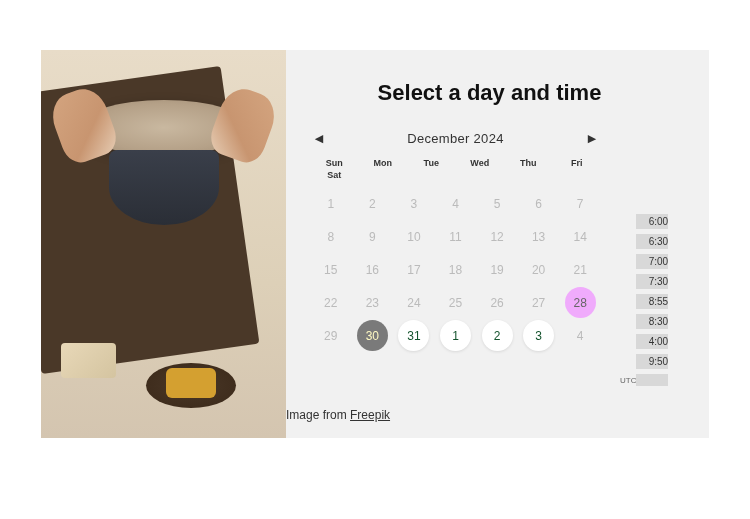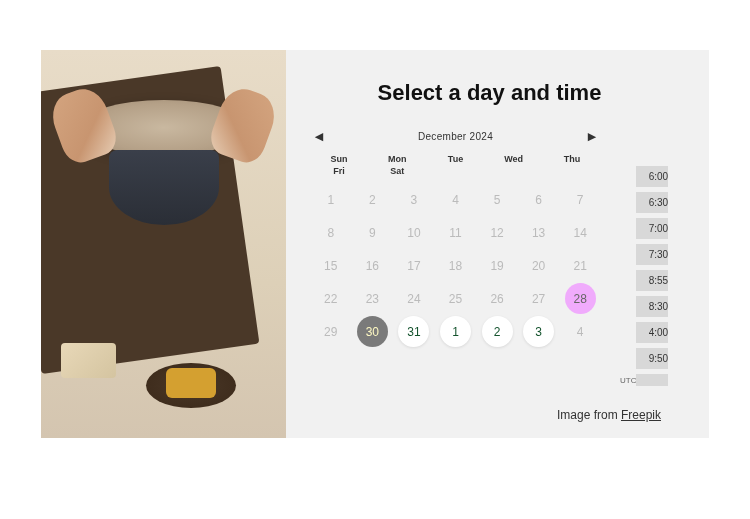--- a/index.html
+++ b/index.html
@@ -17,34 +17,34 @@
 .bowl{position:absolute;bottom:30px;right:50px;width:90px;height:45px;background:radial-gradient(ellipse at center,#4a3828 0%,#3a2818 100%);border-radius:50%}
 .sp2{position:absolute;bottom:40px;right:70px;width:50px;height:30px;background:#d4a030;border-radius:6px}
 .right{flex:1;padding:30px 41px 20px 25px;display:flex;flex-direction:column;position:relative}
 .title{font-size:22px;font-weight:700;color:#111;text-align:center;margin-bottom:25px}
 .main-row{display:flex;gap:20px;flex:1}
 .cal-section{flex:1}
 .cal-nav{display:flex;align-items:center;justify-content:center;gap:10px;margin-bottom:12px;position:relative}
 .nav-btn{background:none;border:none;font-size:11px;color:#333;cursor:pointer;position:absolute;width:16px;height:16px;display:flex;align-items:center;justify-content:center}
 .nav-prev{left:0}
 .nav-next{right:0}
-.month{font-size:10px;color:#333;letter-spacing:0.3px}
-.dow-row{display:grid;grid-template-columns:repeat(5,1fr);gap:2px;margin-bottom:8px}
+.month{font-size:13px;color:#333;letter-spacing:0.3px}
+.dow-row{display:grid;grid-template-columns:repeat(6,1fr);gap:2px;margin-bottom:8px}
 .dow{font-size:9px;font-weight:700;color:#333;text-align:center}
 .grid{display:grid;grid-template-columns:repeat(7,1fr);gap:2px}
 .day{width:31px;height:31px;display:flex;align-items:center;justify-content:center;font-size:12px;border-radius:50%;cursor:pointer;margin:0 auto}
 .d-out{color:#bbb}
 .d-today{background:#f0abfc;color:#666}
 .d-sel{background:#7a7a7a;color:#fef9c3}
 .d-avail{background:#fff;color:#14532d;box-shadow:0 1px 3px rgba(0,0,0,.1)}
 .time-col{width:48px;display:flex;flex-direction:row;align-items:flex-end;max-height:260px;overflow:hidden}
 .tz{font-size:8px;color:#666;margin-bottom:6px;text-align:center}
-.time-slot{width:44px;height:21px;background:#d8d8d8;display:flex;align-items:center;justify-content:center;font-size:10px;color:#333;margin-bottom:5px;cursor:pointer;flex-shrink:0}
+.time-slot{width:44px;height:15px;background:#d8d8d8;display:flex;align-items:center;justify-content:center;font-size:10px;color:#333;margin-bottom:5px;cursor:pointer;flex-shrink:0}
 .time-slot.faded{height:12px;overflow:hidden}
-.credit{position:absolute;bottom:16px;left:0;right:48px;text-align:right;font-size:12px;color:#333}
+.credit{position:absolute;bottom:16px;left:0;right:48px;text-align:left;font-size:12px;color:#333}
 .credit a{color:#333;text-decoration:underline;cursor:pointer}
 </style>
 </head>
 <body>
 
 <div class="card">
   <div class="img-pane">
     <div class="wood"></div>
     <div class="board"></div>
     <div class="wheel"></div>

